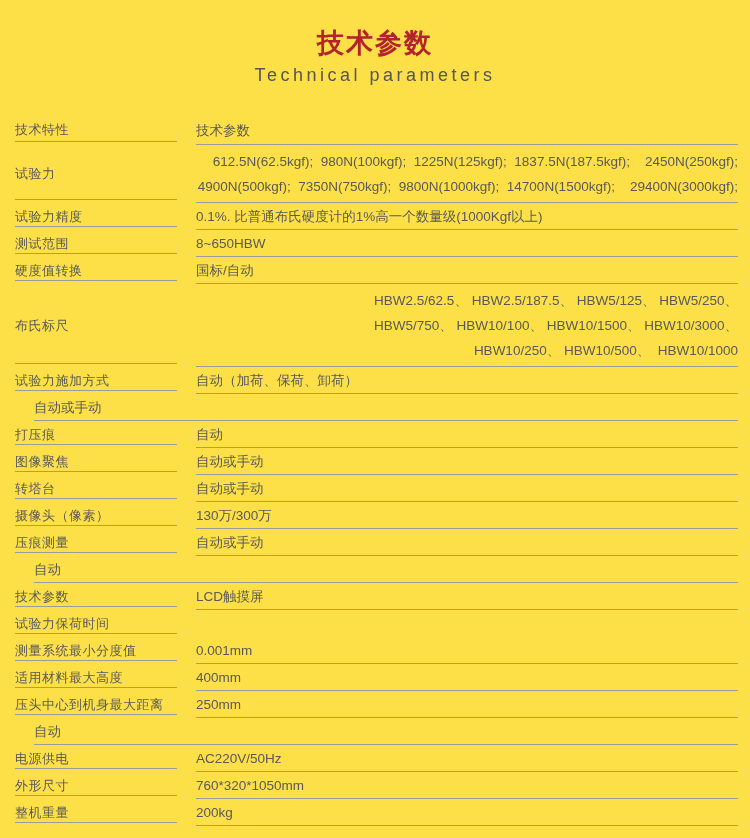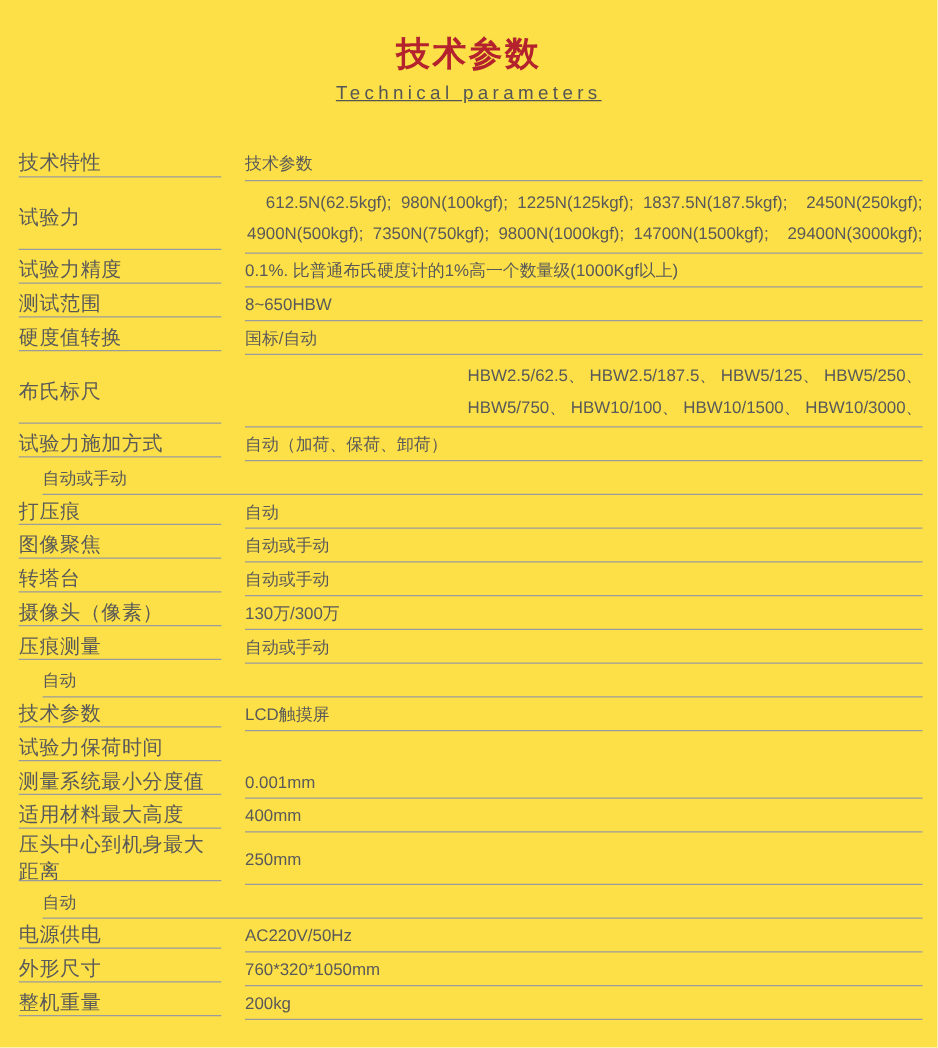--- a/index.html
+++ b/index.html
@@ -20,39 +20,38 @@
   .page-title {
     margin: 0;
     font-size: 27px;
     font-weight: 700;
     color: #b3222d;
     letter-spacing: 2px;
     line-height: 30px;
   }
   .page-subtitle {
     margin-top: 8px;
-    font-size: 15px;
+    font-size: 18px;
     color: #555555;
     letter-spacing: 3.5px;
     line-height: 18px;
-    text-decoration: underline;
   }
   .spec-table {
     margin: 31px 12px 0 15px;
     color: #595959;
     font-size: 13.5px;
   }
   .row { display: flex; align-items: stretch; }
   .cell-left {
     width: 162px;
     min-height: 27px;
     position: relative;
     display: flex;
     align-items: center;
-    font-size: 16px;
+    font-size: 13px;
     letter-spacing: 0.5px;
   }
   .cell-left::after {
     content: "";
     position: absolute;
     left: 0; bottom: 3px;
     width: 100%;
     border-bottom: 1px solid #9b9b9b;
   }
   .cell-right {
@@ -120,20 +119,21 @@
     <div class="cell-right">
             <div class="value-line">国标/自动</div>
           </div>
   </div>
 
   <div class="row multi">
     <div class="cell-left">布氏标尺</div>
     <div class="cell-right">
             <div class="value-line">HBW2.5/62.5、 HBW2.5/187.5、 HBW5/125、 HBW5/250、</div>
             <div class="value-line">HBW5/750、 HBW10/100、 HBW10/1500、 HBW10/3000、</div>
+            <div class="value-line">HBW10/250、 HBW10/500、  HBW10/1000</div>
           </div>
   </div>
 
   <div class="row">
     <div class="cell-left">试验力施加方式</div>
     <div class="cell-right">
             <div class="value-line">自动（加荷、保荷、卸荷）</div>
           </div>
   </div>
 

